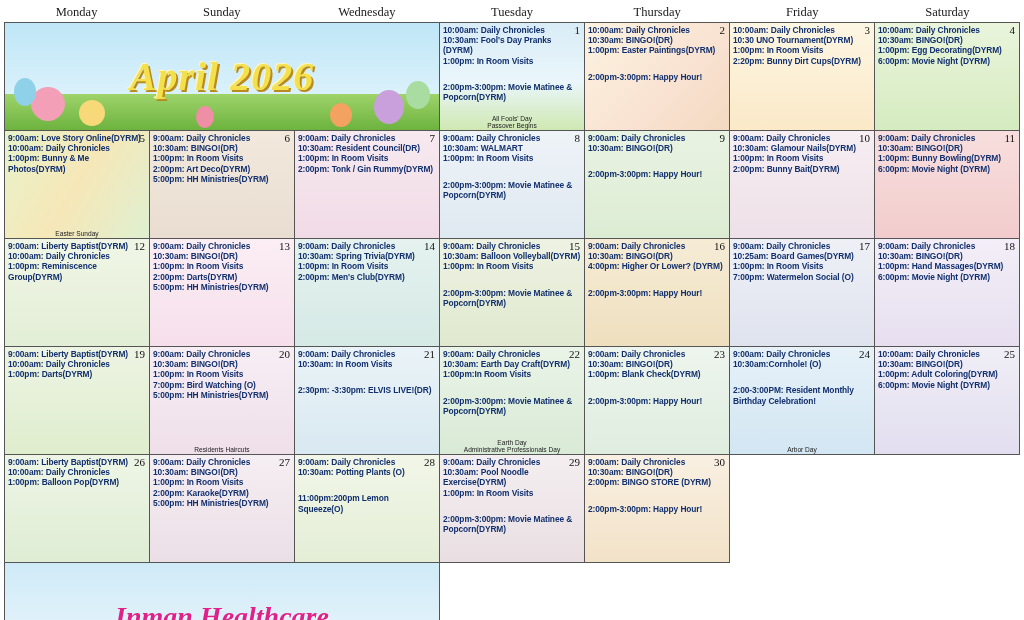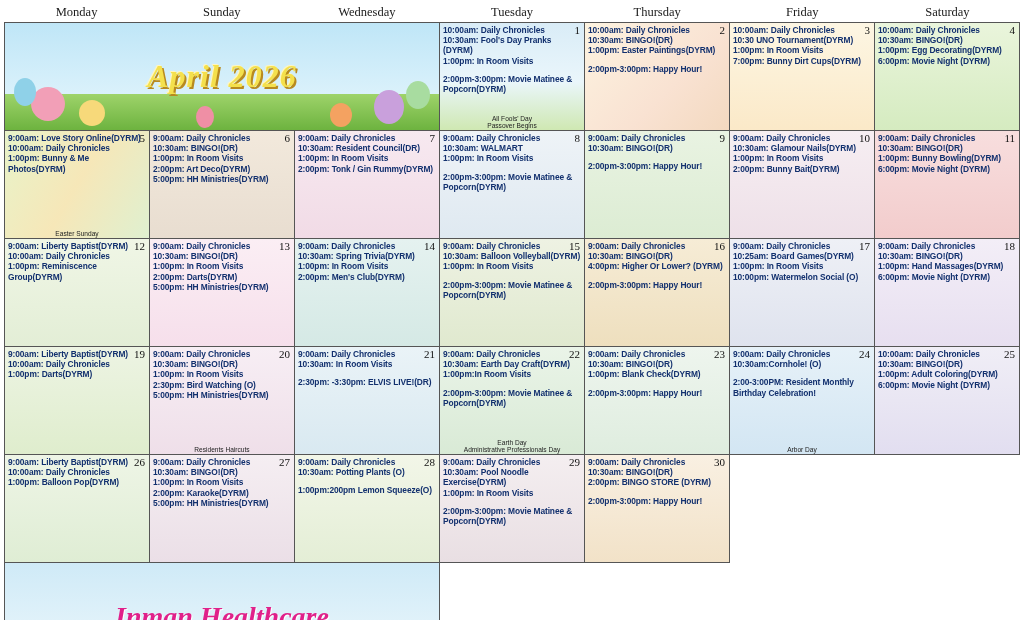--- a/index.html
+++ b/index.html
@@ -20,34 +20,34 @@
     border-right: 1px solid #555; border-bottom: 1px solid #555;
     position: relative; overflow: hidden; padding: 2px 3px 0 3px;
   }
   .daynum {
     position: absolute; top: 1px; right: 4px;
     font-size: 11px; color: #111; font-weight: normal; z-index: 5;
     font-family: "Liberation Serif", serif;
   }
   .events { position: relative; z-index: 4; }
   .ev { font-size: 8.4px; line-height: 10.2px; color: #12306e; font-weight: bold; letter-spacing: -0.1px; }
-  .ev.gap { margin-top: 8px; }
+  .ev.gap { margin-top: 16px; }
   .footnote {
     position: absolute; bottom: 1px; left: 0; right: 0; text-align: center;
     font-size: 6.6px; color: #222; z-index: 6; font-weight: normal;
   }
   .footnote2 { bottom: 8px; }
   .bgart { position: absolute; inset: 0; z-index: 0; overflow: hidden; }
   .title-cell {
     grid-column: span 3; position: relative; overflow: hidden;
   }
   .title-text {
     position: absolute; inset: 0; display: flex; align-items: center; justify-content: center;
     font-family: "Liberation Serif", serif; font-style: italic; font-weight: bold;
-    font-size: 32px; color: #f4e04d; z-index: 3;
+    font-size: 40px; color: #f4e04d; z-index: 3;
     text-shadow: 2px 2px 0 #b88a1f, -1px -1px 0 #fff6c0;
     letter-spacing: 1px;
   }
   .logo-cell { grid-column: span 3; position: relative; overflow: hidden; }
   .logo-text {
     position: absolute; inset: 0; display: flex; align-items: center; justify-content: center;
     font-family: "Liberation Serif", serif; font-style: italic; font-weight: bold;
     font-size: 28px; color: #e0218a; z-index: 3; text-shadow: 1px 1px 0 #fff;
   }
 
@@ -108,21 +108,21 @@
           <div class="ev gap">2:00pm-3:00pm: Happy Hour!</div>
         </div>
       </div>
       <div class="cell" style="background: linear-gradient(rgb(253, 246, 227), rgb(251, 233, 200));">
         <div class="bgart"></div>
         <div class="daynum">3</div>
         <div class="events">
           <div class="ev">10:00am: Daily Chronicles</div>
           <div class="ev">10:30 UNO Tournament(DYRM)</div>
           <div class="ev">1:00pm: In Room Visits</div>
-          <div class="ev">7:00pm: Bunny Dirt Cups(DYRM)</div>
+          <div class="ev">2:20pm: Bunny Dirt Cups(DYRM)</div>
         </div>
       </div>
       <div class="cell" style="background: linear-gradient(rgb(234, 245, 220), rgb(213, 235, 192));">
         <div class="bgart"></div>
         <div class="daynum">4</div>
         <div class="events">
           <div class="ev">10:00am: Daily Chronicles</div>
           <div class="ev">10:30am: BINGO!(DR)</div>
           <div class="ev">1:00pm: Egg Decorating(DYRM)</div>
           <div class="ev">6:00pm: Movie Night (DYRM)</div>
@@ -248,21 +248,21 @@
           <div class="ev gap">2:00pm-3:00pm: Happy Hour!</div>
         </div>
       </div>
       <div class="cell" style="background: linear-gradient(rgb(238, 240, 246), rgb(223, 227, 238));">
         <div class="bgart"></div>
         <div class="daynum">17</div>
         <div class="events">
           <div class="ev">9:00am: Daily Chronicles</div>
           <div class="ev">10:25am: Board Games(DYRM)</div>
           <div class="ev">1:00pm: In Room Visits</div>
-          <div class="ev">10:00pm: Watermelon Social (O)</div>
+          <div class="ev">7:00pm: Watermelon Social (O)</div>
         </div>
       </div>
       <div class="cell" style="background: linear-gradient(rgb(243, 238, 247), rgb(231, 223, 240));">
         <div class="bgart"></div>
         <div class="daynum">18</div>
         <div class="events">
           <div class="ev">9:00am: Daily Chronicles</div>
           <div class="ev">10:30am: BINGO!(DR)</div>
           <div class="ev">1:00pm: Hand Massages(DYRM)</div>
           <div class="ev">6:00pm: Movie Night (DYRM)</div>
@@ -277,21 +277,21 @@
           <div class="ev">1:00pm: Darts(DYRM)</div>
         </div>
       </div>
       <div class="cell" style="background: linear-gradient(rgb(247, 238, 244), rgb(239, 223, 233));">
         <div class="bgart"></div>
         <div class="daynum">20</div>
         <div class="events">
           <div class="ev">9:00am: Daily Chronicles</div>
           <div class="ev">10:30am: BINGO!(DR)</div>
           <div class="ev">1:00pm: In Room Visits</div>
-          <div class="ev">2:30pm: Bird Watching (O)</div>
+          <div class="ev">7:00pm: Bird Watching (O)</div>
           <div class="ev">5:00pm: HH Ministries(DYRM)</div>
         </div>
         <div class="footnote">Residents Haircuts</div>
       </div>
       <div class="cell" style="background: linear-gradient(rgb(234, 243, 247), rgb(217, 233, 241));">
         <div class="bgart"></div>
         <div class="daynum">21</div>
         <div class="events">
           <div class="ev">9:00am: Daily Chronicles</div>
           <div class="ev">10:30am: In Room Visits</div>
@@ -359,21 +359,21 @@
           <div class="ev">2:00pm: Karaoke(DYRM)</div>
           <div class="ev">5:00pm: HH Ministries(DYRM)</div>
         </div>
       </div>
       <div class="cell" style="background: linear-gradient(rgb(242, 246, 232), rgb(228, 238, 214));">
         <div class="bgart"></div>
         <div class="daynum">28</div>
         <div class="events">
           <div class="ev">9:00am: Daily Chronicles</div>
           <div class="ev">10:30am: Potting Plants (O)</div>
-          <div class="ev gap">1:00pm:200pm Lemon Squeeze(O)</div>
+          <div class="ev gap">11:00pm:200pm Lemon Squeeze(O)</div>
         </div>
       </div>
       <div class="cell" style="background: linear-gradient(rgb(244, 238, 240), rgb(233, 223, 227));">
         <div class="bgart"></div>
         <div class="daynum">29</div>
         <div class="events">
           <div class="ev">9:00am: Daily Chronicles</div>
           <div class="ev">10:30am: Pool Noodle Exercise(DYRM)</div>
           <div class="ev">1:00pm: In Room Visits</div>
           <div class="ev gap">2:00pm-3:00pm: Movie Matinee &amp; Popcorn(DYRM)</div>

